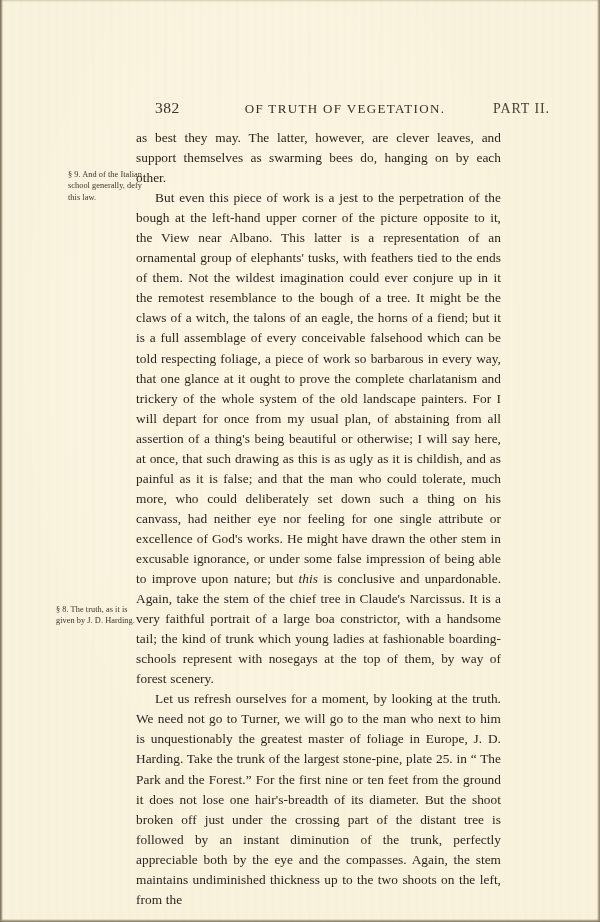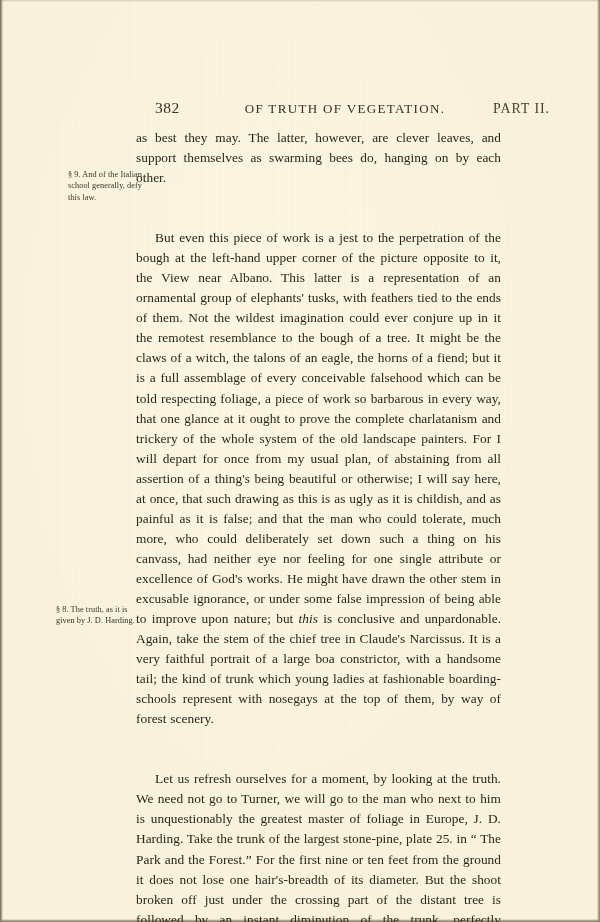--- a/index.html
+++ b/index.html
@@ -116,21 +116,21 @@
   .para {
     margin: 0;
     font-size: 13.35px;
     line-height: 20.05px;
     text-align: justify;
     text-align-last: left;
     color: #2b251c;
     word-spacing: .4px;
     letter-spacing: .03px;
   }
-  .para.indent { text-indent: 19px; margin-top: 40px; }
+  .para.indent { text-indent: 19px; }
   .para em { font-style: italic; }
 
   
   .sidenote {
     position: absolute;
     width: 88px;
     font-size: 8.3px;
     line-height: 11.4px;
     color: #3b3428;
     text-align: left;

